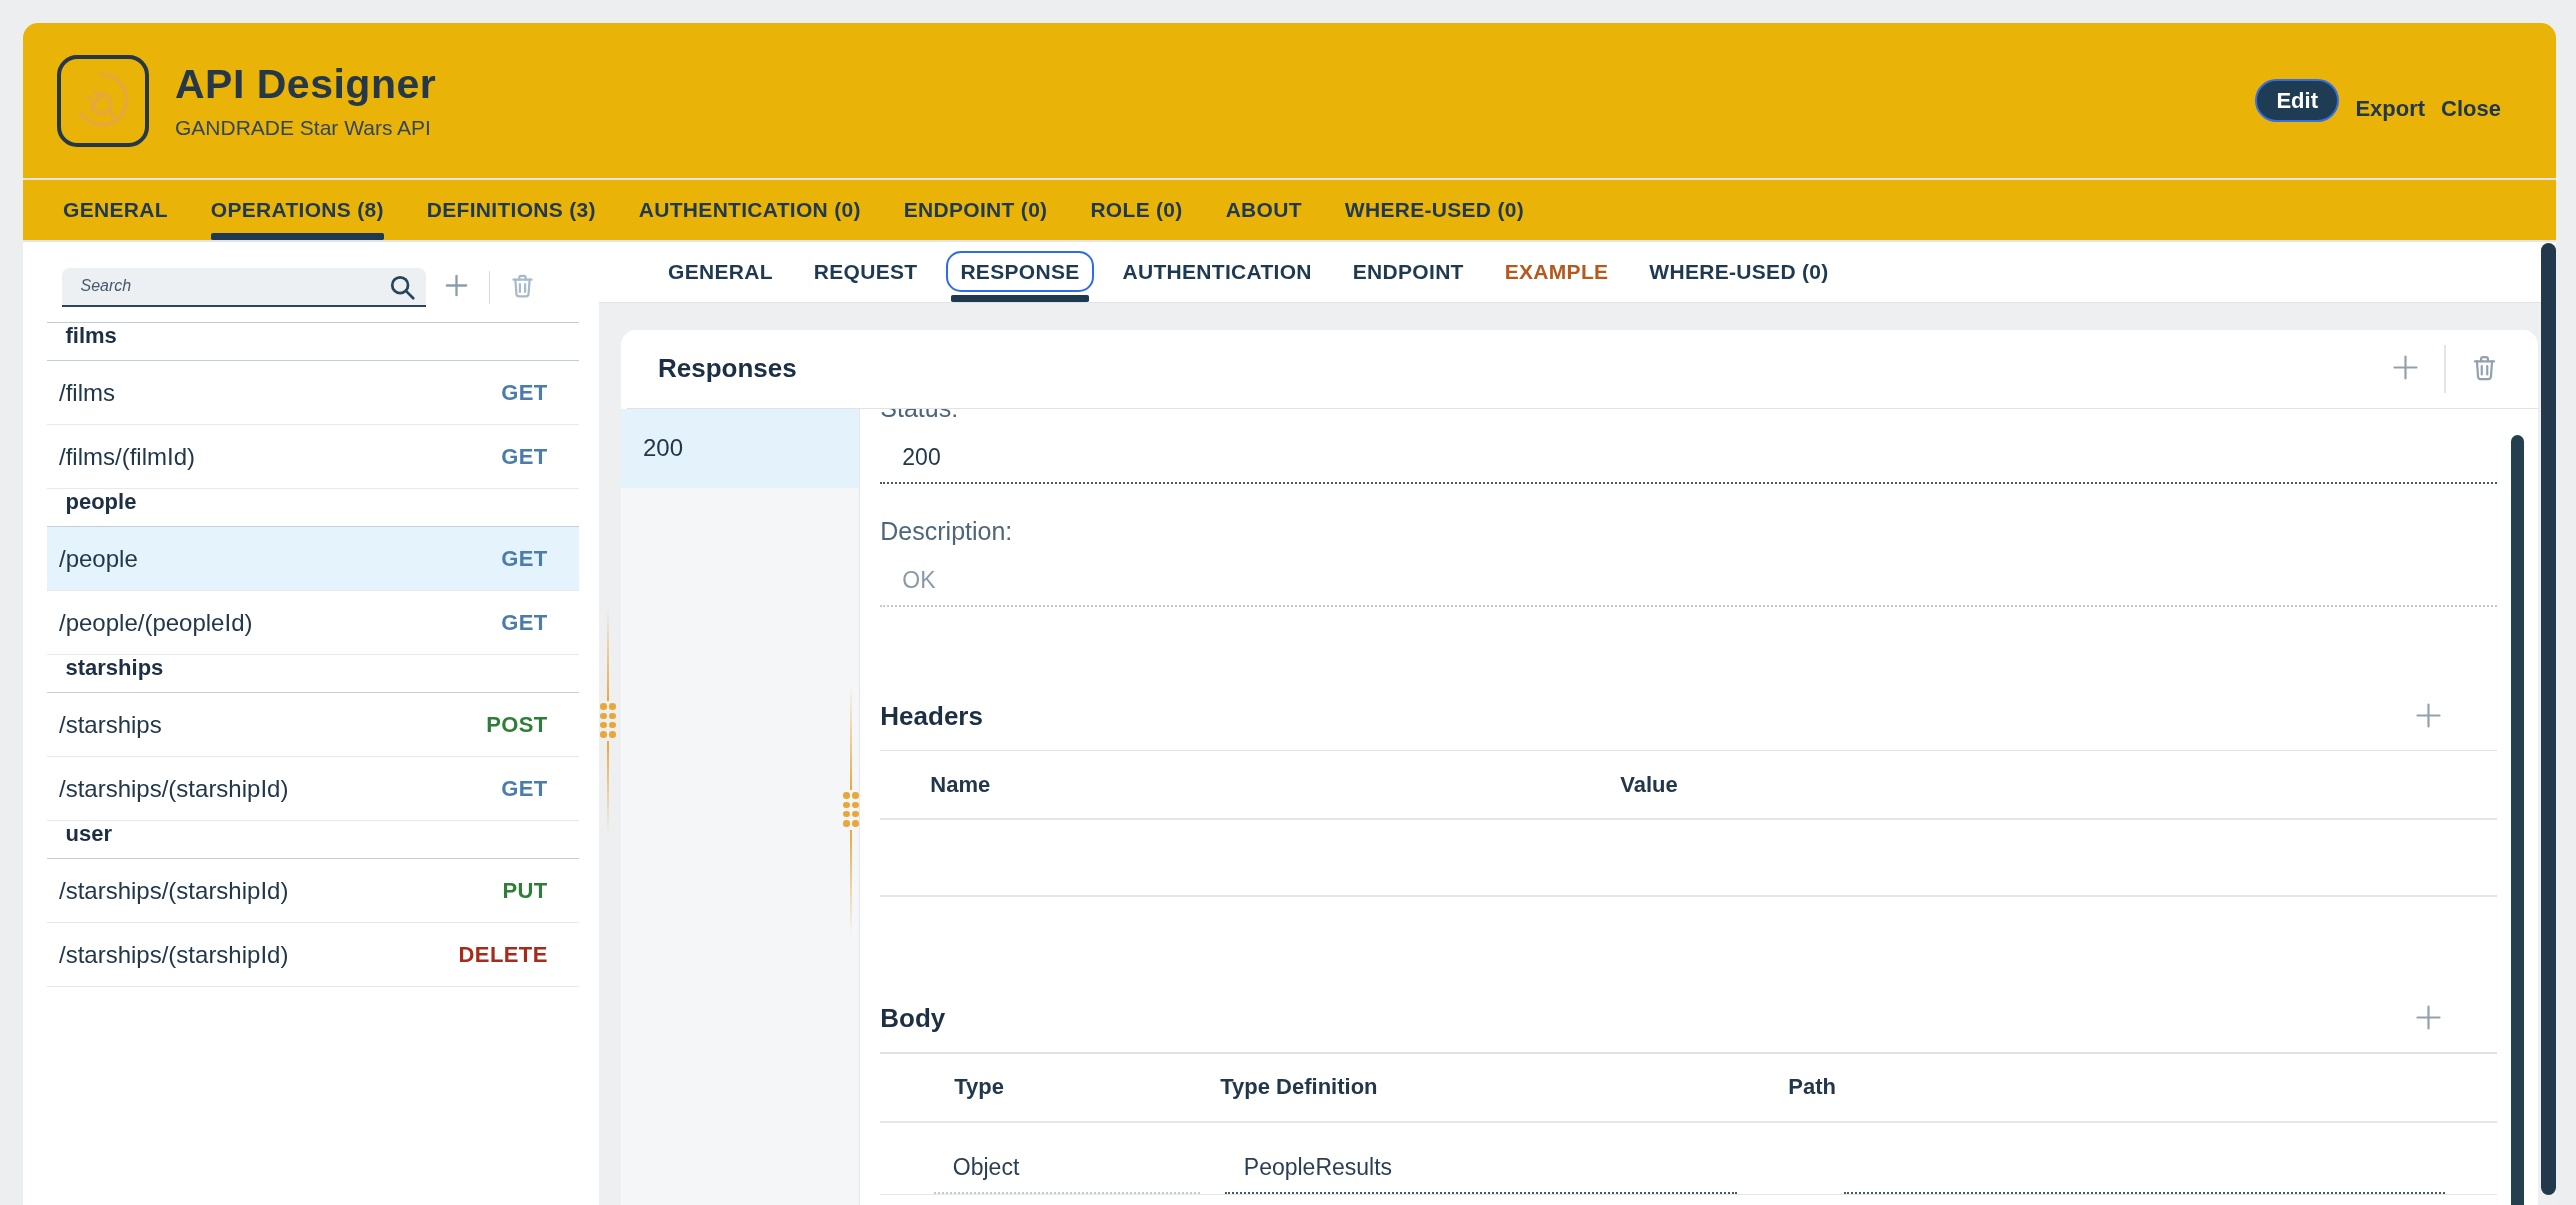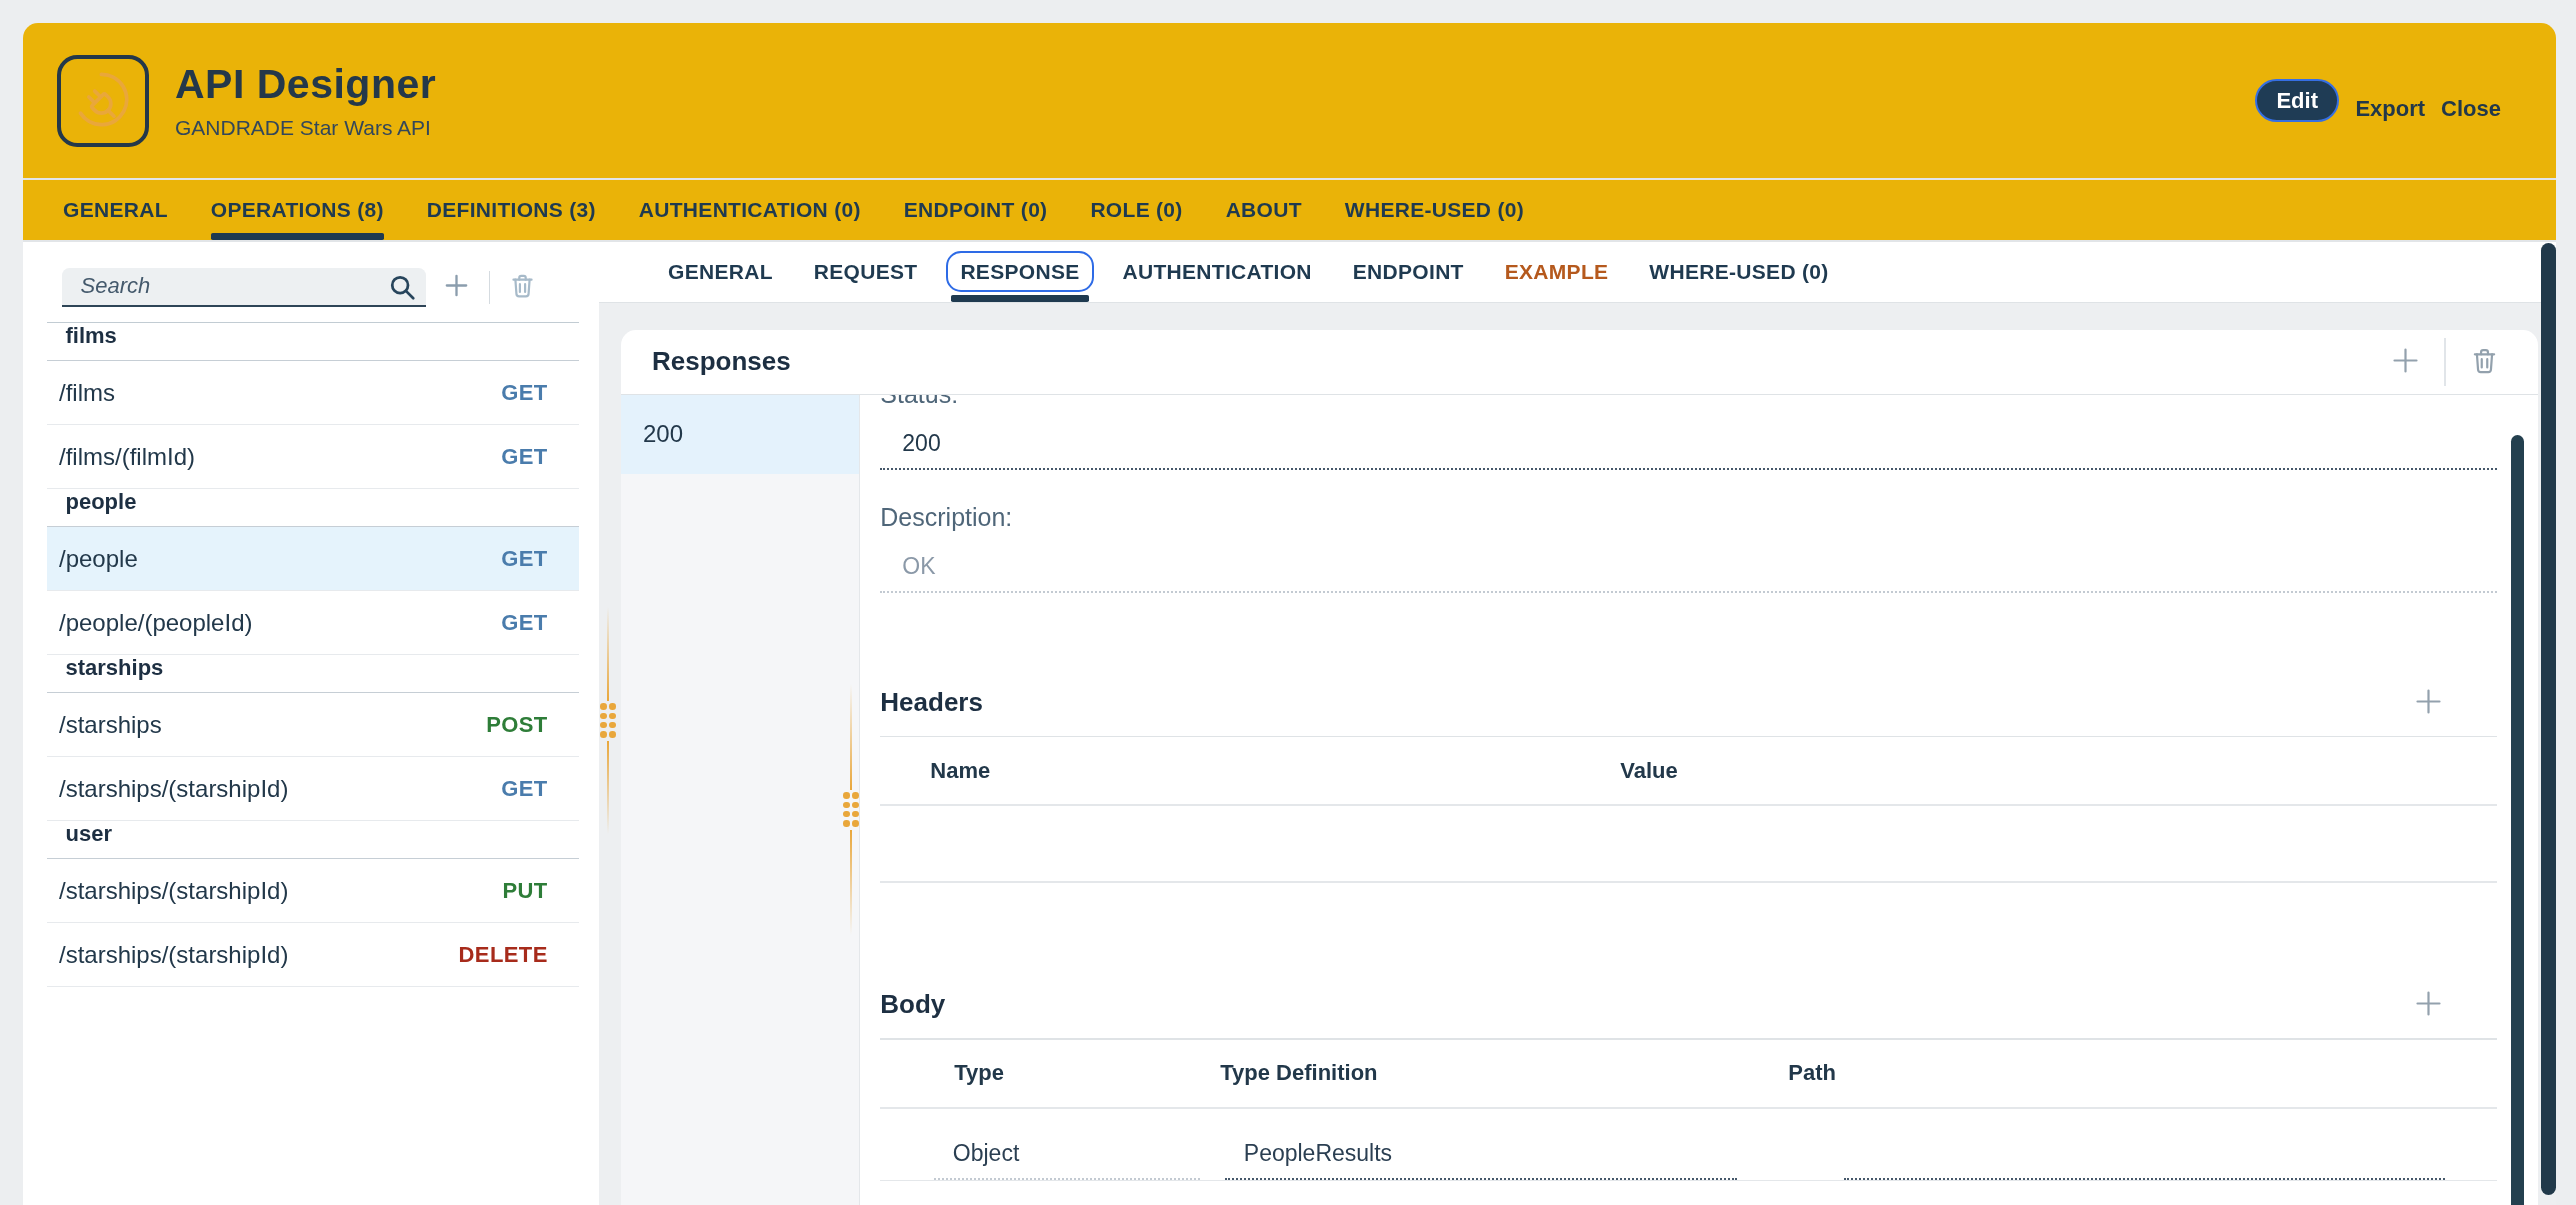--- a/index.html
+++ b/index.html
@@ -38,21 +38,21 @@
 
   
   .workspace { flex: 1; display: flex; min-height: 0; }
 
   
   .sidebar { width: 576px; flex: none; background: #fff; padding: 26px 20.3px 0 24px; overflow: hidden; }
   .search-row { display: flex; align-items: center; margin-left: 15px; }
   .search-wrap { position: relative; width: 364px; }
   .search-input { width: 364px; height: 39px; background: #edf0f2; border: none;
                   border-bottom: 2.8px solid #2e4557; border-radius: 7.4px 7.4px 0 0;
-                  font-style: italic; font-size: 22px; color: #44596c; padding: 0 48px 0 18.5px;
+                  font-style: italic; font-size: 16px; color: #44596c; padding: 0 48px 0 18.5px;
                   font-family: inherit; outline: none; }
   .search-input::placeholder { color: #44596c; opacity: 1; }
   .search-glass { position: absolute; right: 9.2px; top: 4.6px; color: #27455c; }
   .icon-btn { background: none; border: none; cursor: pointer; display: flex; align-items: center;
               justify-content: center; padding: 0; }
   .sb-plus { color: #8b9dad; margin-left: 15px; }
   .sb-vdiv { width: 1.8px; height: 33px; background: #d5dbe0; margin: 0 16.6px; }
   .sb-trash { color: #a7bac9; }
   .search-divider { height: 1.8px; background: #c2ccd3; margin-top: 15px; }
 
@@ -71,22 +71,22 @@
   .op-tab { display: flex; align-items: center; font-size: 21px; font-weight: bold; color: #1f3a50;
             position: relative; cursor: pointer; letter-spacing: 0.3px; }
   .op-tab.active .tab-pill { border: 2.8px solid #2e6be6; border-radius: 15px; padding: 6.5px 12px; margin: -6.5px -12px; }
   .op-tab.active::after { content: ""; position: absolute; left: -7.4px; right: -7.4px; bottom: 0; height: 6.5px;
                           background: #1f3a50; border-radius: 1.8px; }
   .op-tab.example { color: #b5591d; }
 
   
   .responses-card { position: absolute; left: 22px; top: 88px; width: 1917px; bottom: 0;
                     background: #fff; border-radius: 15px 15px 0 0; display: flex; flex-direction: column; }
-  .responses-header { height: 65px; flex: none; display: flex; align-items: center;
-                      padding: 0 37px 0 31px; border-bottom: 1.8px solid #dfe3e6; }
+  .responses-header { height: 79px; flex: none; display: flex; align-items: center;
+                      padding: 0 37px 0 31px; border-bottom: 1.8px solid #dfe3e6; margin-left: 6px; }
   .responses-title { font-size: 26px; font-weight: bold; color: #1d2f42; }
   .rh-icons { margin-left: auto; display: flex; align-items: center; }
   .rh-plus { color: #93a1ad; }
   .rh-vdiv { width: 1.8px; height: 48px; background: #e1e5e9; margin: 0 22px; }
   .rh-trash { color: #93a1ad; }
 
   .responses-body { flex: 1; display: flex; min-height: 0; }
   .status-list { width: 239px; flex: none; background: #f5f6f8; border-right: 1.8px solid #e4e7ea; }
   .status-item { height: 79px; display: flex; align-items: center; padding-left: 22px;
                  font-size: 24px; color: #22384a; cursor: pointer; }

